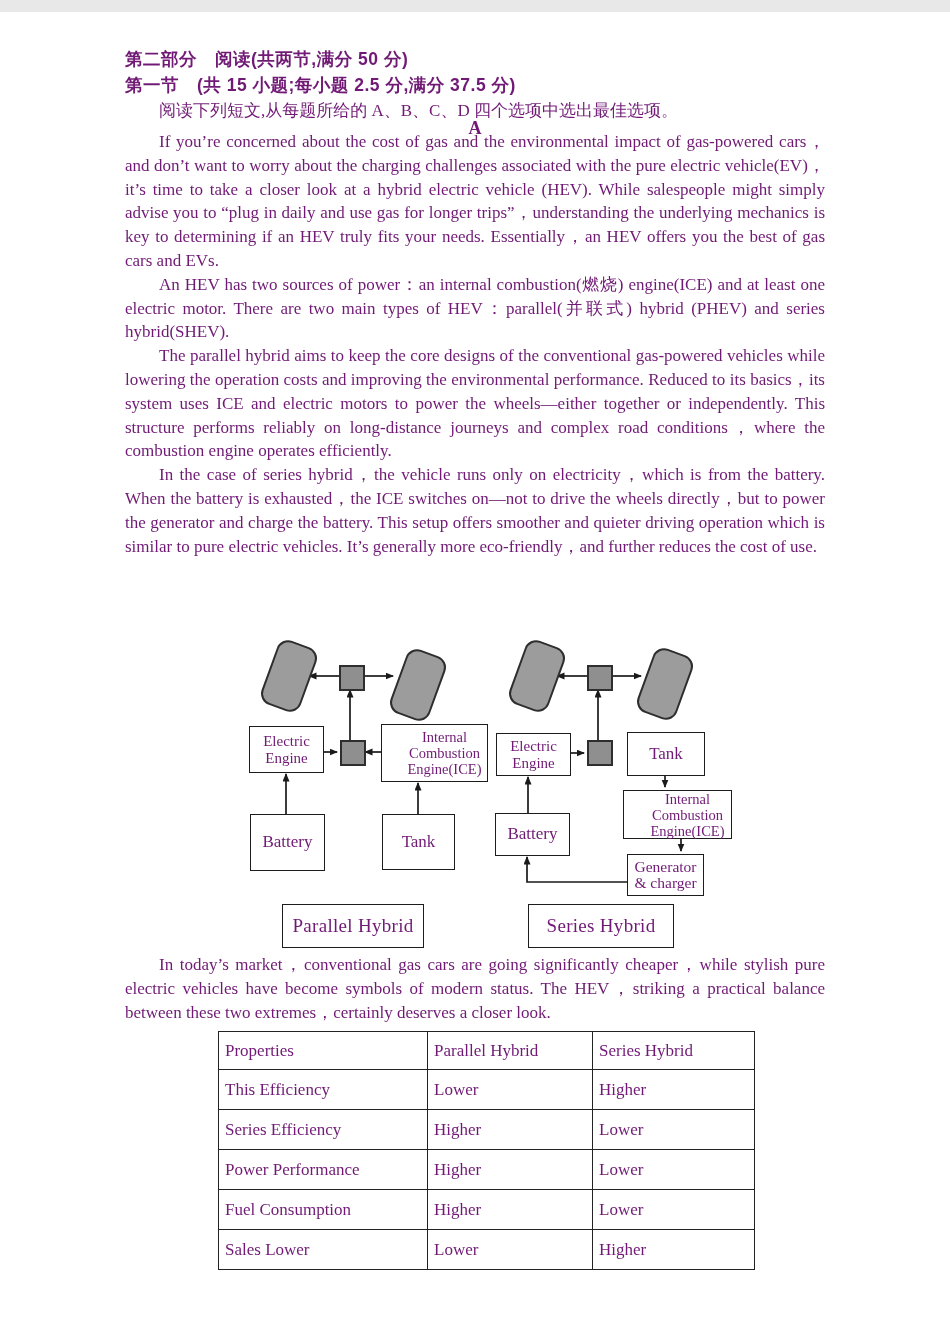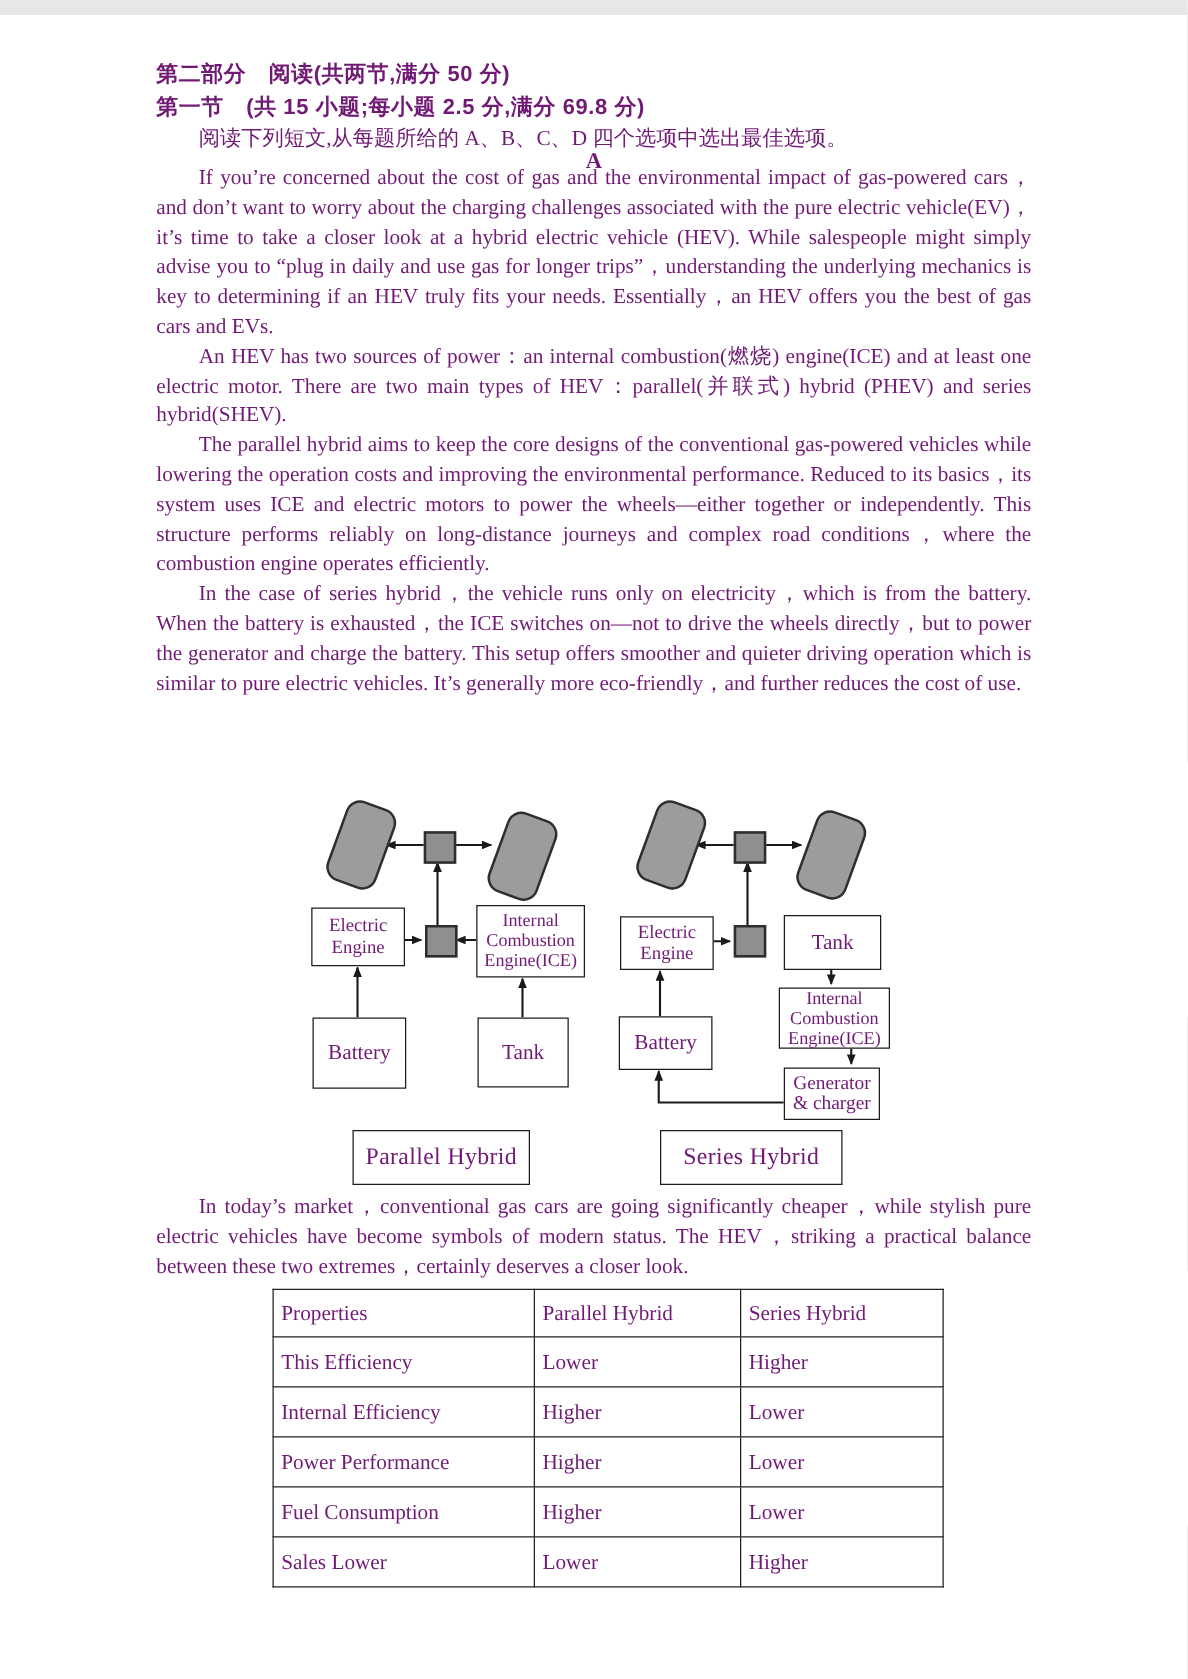--- a/index.html
+++ b/index.html
@@ -19,21 +19,21 @@
     text-align:justify;}
   .flow p{margin:0;text-indent:34px;}
   #paras1{top:118px;}
   #para5{top:941px;}
   
   .diagram{position:absolute;left:230px;top:618px;width:520px;height:322px;}
   .diagram svg{position:absolute;left:0;top:0;}
   .dbox{position:absolute;background:#fff;border:1.6px solid #1c1c1c;
     display:flex;align-items:center;justify-content:center;text-align:center;
     font-size:15px;line-height:16.5px;}
-  .dbox.small-text{font-size:14.5px;line-height:16px;}
+  .dbox.small-text{font-size:14.5px;line-height:16px;padding-left:20px;}
   .caption{font-size:19px;letter-spacing:.3px;}
   .wheel{position:absolute;width:38px;height:64px;border:2px solid #2e2e2e;
     border-radius:12px;transform:rotate(20deg);}
   .junction{position:absolute;width:22px;height:22px;border:2px solid #2e2e2e;}
   
   .cmp-table{position:absolute;left:218px;top:1019px;border-collapse:collapse;
     font-size:17px;}
   .cmp-table td{border:1.8px solid #222;padding:0 6px;}
   .cmp-table tr{height:40px;}
   .cmp-table tr.hrow{height:38px;}
@@ -42,21 +42,21 @@
   .footer{position:absolute;left:0;top:1275px;width:950px;text-align:center;
     font-size:17px;letter-spacing:1px;}
 </style>
 </head>
 <body>
 
 <div class="page">
 
   <div class="hdr">
     <div class="bold-line">第二部分　阅读(共两节,满分 50 分)</div>
-    <div class="bold-line"><span>第一节</span><span>　(共 15 小题;每小题 2.5 分,满分 69.8 分)</span></div>
+    <div class="bold-line"><span>第一节</span><span>　(共 15 小题;每小题 2.5 分,满分 37.5 分)</span></div>
     <div class="instr">阅读下列短文,从每题所给的 A、B、C、D 四个选项中选出最佳选项。</div>
   </div>
   <div class="passage-a">A</div>
 
   <div class="flow" id="paras1">
     <p>If you’re concerned about the cost of gas and the environmental impact of gas-powered cars，and don’t want to worry about the charging challenges associated with the pure electric vehicle(EV)，it’s time to take a closer look at a hybrid electric vehicle (HEV). While salespeople might simply advise you to “plug in daily and use gas for longer trips”，understanding the underlying mechanics is key to determining if an HEV truly fits your needs. Essentially，an HEV offers you the best of gas cars and EVs.</p>
     <p>An HEV has two sources of power：an internal combustion(燃烧) engine(ICE) and at least one electric motor. There are two main types of HEV：parallel(并联式) hybrid (PHEV) and series hybrid(SHEV).</p>
     <p>The parallel hybrid aims to keep the core designs of the conventional gas-powered vehicles while lowering the operation costs and improving the environmental performance. Reduced to its basics，its system uses ICE and electric motors to power the wheels—either together or independently. This structure performs reliably on long-distance journeys and complex road conditions，where the combustion engine operates efficiently.</p>
     <p>In the case of series hybrid，the vehicle runs only on electricity，which is from the battery. When the battery is exhausted，the ICE switches on—not to drive the wheels directly，but to power the generator and charge the battery. This setup offers smoother and quieter driving operation which is similar to pure electric vehicles. It’s generally more eco-friendly，and further reduces the cost of use.</p>
   </div>
@@ -143,21 +143,21 @@
         <td class="col-prop">Properties</td>
         <td class="col-par">Parallel Hybrid</td>
         <td class="col-ser">Series Hybrid</td>
       </tr>
       <tr>
         <td>This Efficiency</td>
         <td>Lower</td>
         <td>Higher</td>
       </tr>
       <tr>
-        <td>Internal Efficiency</td>
+        <td>Series Efficiency</td>
         <td>Higher</td>
         <td>Lower</td>
       </tr>
       <tr>
         <td>Power Performance</td>
         <td>Higher</td>
         <td>Lower</td>
       </tr>
       <tr>
         <td>Fuel Consumption</td>

